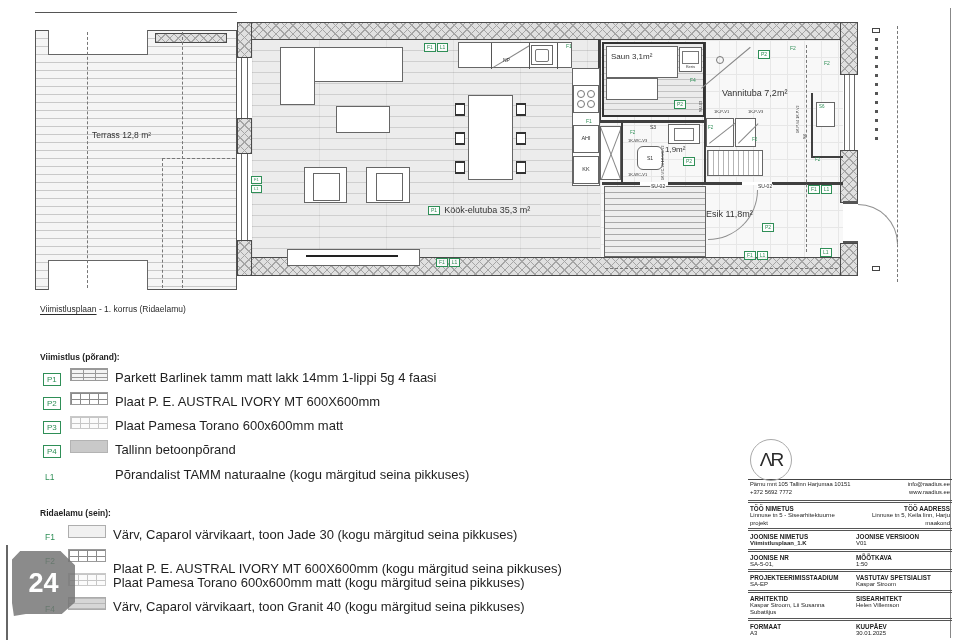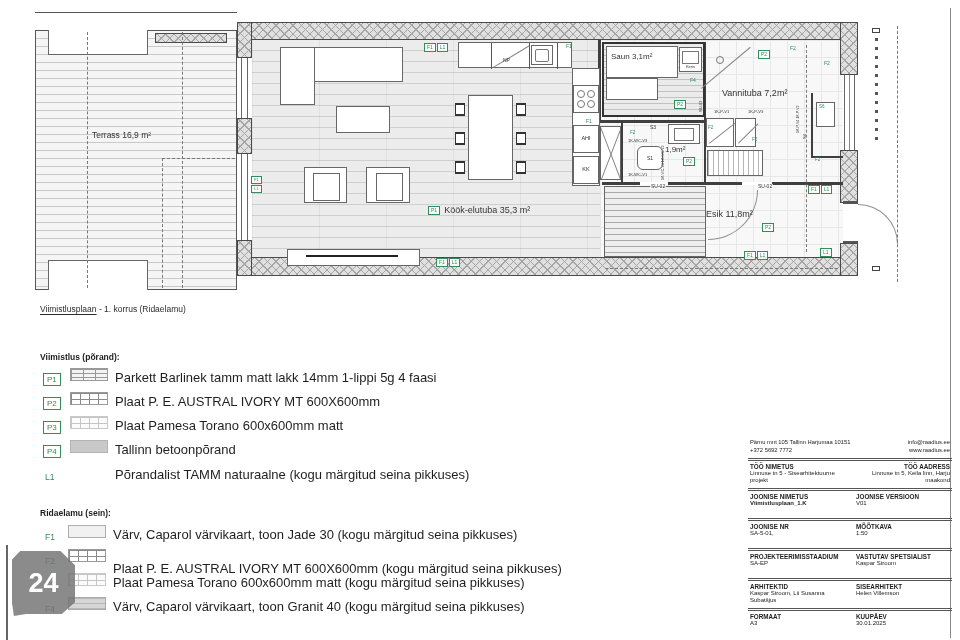--- a/index.html
+++ b/index.html
@@ -90,21 +90,21 @@
   <div class="abs" style="left:0;top:0;width:960px;height:300px;">
 
     <div class="abs line-h" style="left:35px;top:12px;width:202px;height:1px;"></div>
     <div class="abs deck" style="left:35px;top:30px;width:202px;height:260px;"></div>
     <div class="abs" style="left:48px;top:30px;width:100px;height:25px;background:#fff;border:1px solid #666;border-top:none;"></div>
     <div class="abs" style="left:48px;top:260px;width:100px;height:30px;background:#fff;border:1px solid #666;border-bottom:none;"></div>
     <div class="abs hatch" style="left:155px;top:33px;width:72px;height:10px;"></div>
     <div class="abs dash-v" style="left:87px;top:32px;width:1px;height:256px;"></div>
     <div class="abs dash-v" style="left:182px;top:32px;width:1px;height:256px;"></div>
     <div class="abs" style="left:162px;top:158px;width:73px;height:130px;border-top:1px dashed #777;border-left:1px dashed #777;"></div>
-    <div class="abs room-label" style="left:92px;top:130px;font-size:8.5px;">Terrass 16,9 m²</div>
+    <div class="abs room-label" style="left:92px;top:130px;font-size:8.5px;">Terrass 12,8 m²</div>
 
     <div class="abs plank" style="left:252px;top:40px;width:348px;height:217px;"></div>
     <div class="abs tilefloor" style="left:600px;top:40px;width:243px;height:217px;"></div>
 
     <div class="abs hatch" style="left:237px;top:22px;width:621px;height:18px;"></div>
     <div class="abs hatch" style="left:237px;top:257px;width:621px;height:19px;"></div>
     <div class="abs hatch" style="left:237px;top:22px;width:15px;height:36px;"></div>
     <div class="abs hatch" style="left:237px;top:118px;width:15px;height:36px;"></div>
     <div class="abs hatch" style="left:237px;top:240px;width:15px;height:36px;"></div>
     <div class="abs win" style="left:241px;top:58px;width:7px;height:60px;"></div>
@@ -320,20 +320,23 @@
     <span class="leg-desc" style="position:absolute;left:68px;top:1px;">Plaat Pamesa Torano 600x600mm matt (kogu märgitud seina pikkuses)</span>
   </div>
   <div class="abs" style="left:45px;top:598px;">
     <span class="leg-gcode">F4</span>
     <span class="sw sw-lines" style="position:absolute;left:23px;top:-1px;"></span>
     <span class="leg-desc" style="position:absolute;left:68px;top:1px;">Värv, Caparol värvikaart, toon Granit 40 (kogu märgitud seina pikkuses)</span>
   </div>
 
 
   <div class="tb">
+    <div class="tb-logo-row">
+      <div class="tb-logo">ΛR</div>
+    </div>
     <div class="tb-addr">
       <div>
         <div>Pärnu mnt 105 Tallinn Harjumaa 10151</div>
         <div>+372 5692 7772</div>
       </div>
       <div class="r">
         <div>info@raadius.ee</div>
         <div>www.raadius.ee</div>
       </div>
     </div>

